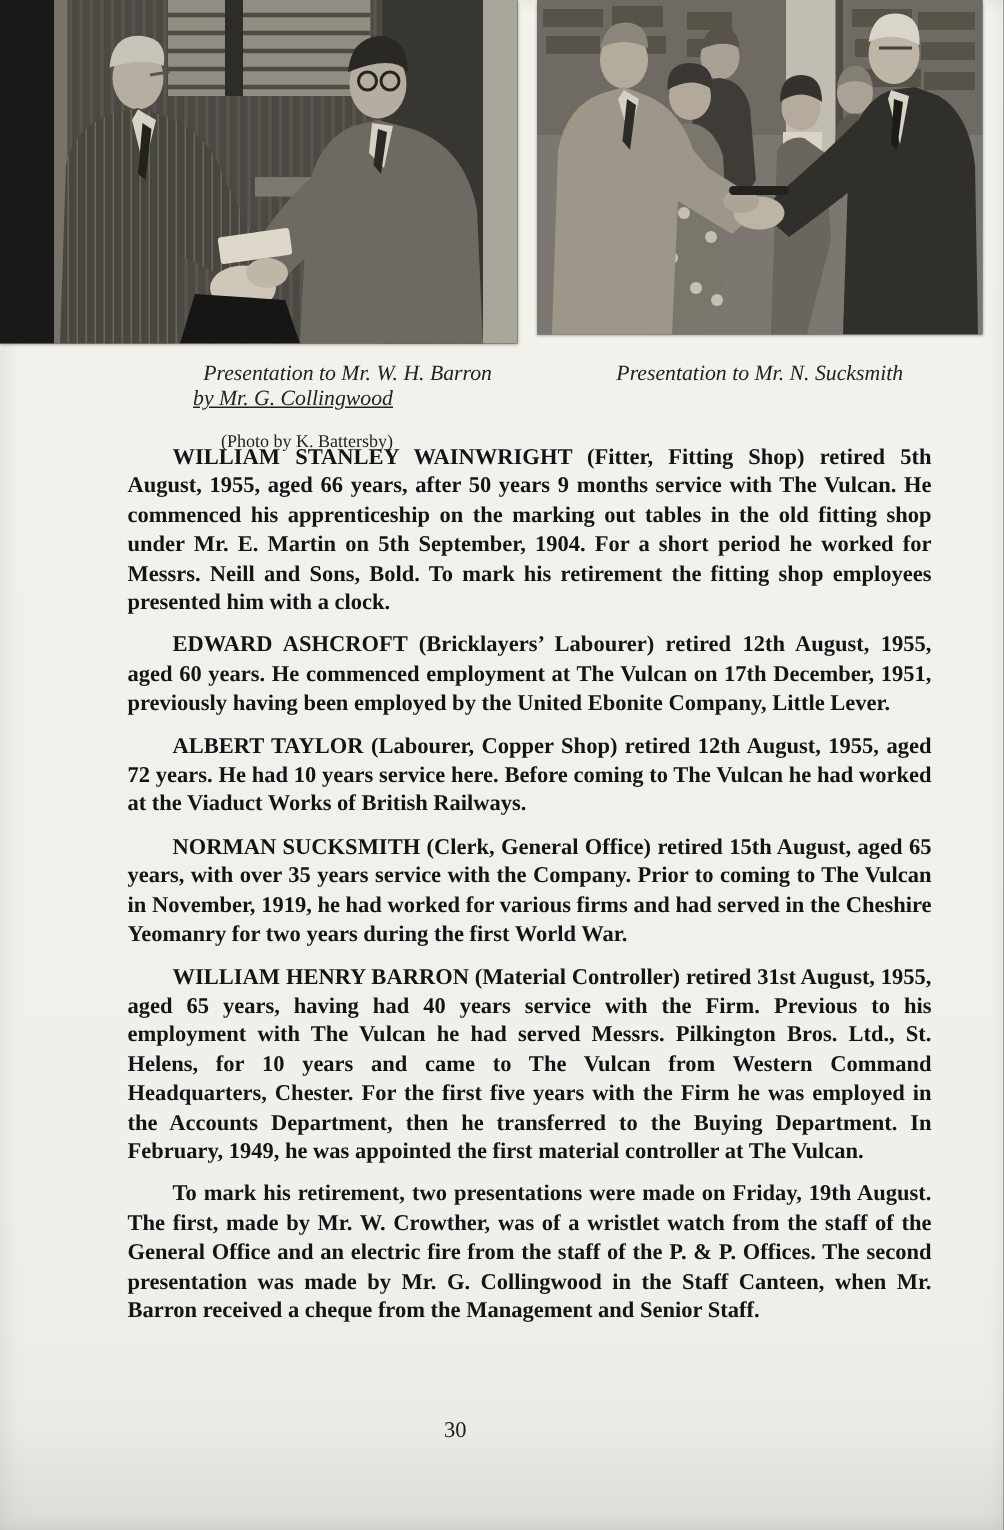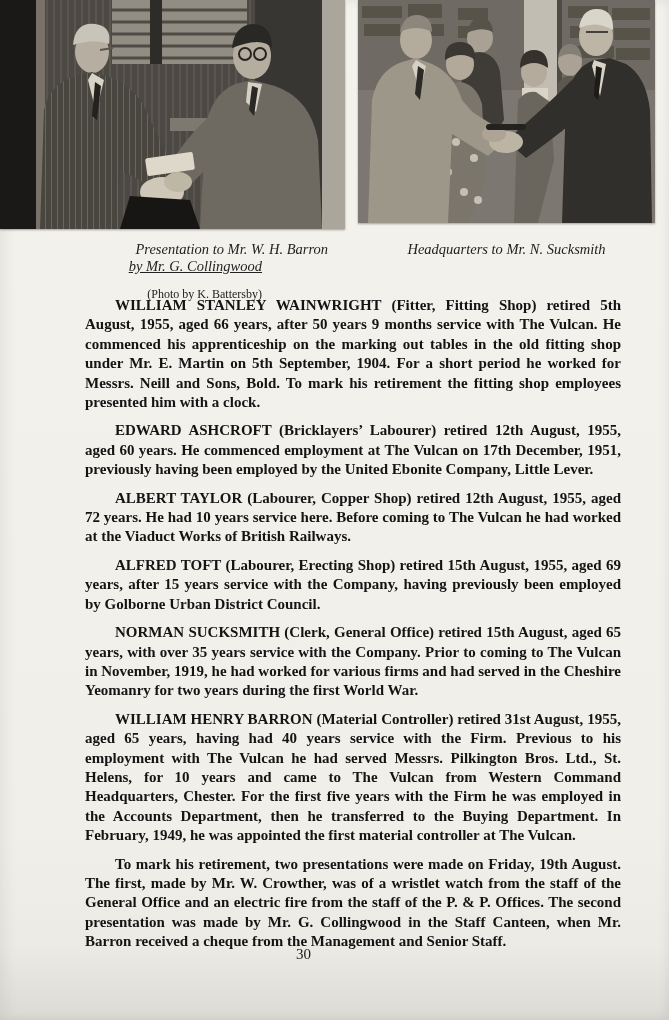--- a/index.html
+++ b/index.html
@@ -175,28 +175,27 @@
       </g>
     </svg>
   </div>
 
   <div class="caption-left">
     <div>Presentation to Mr. W. H. Barron</div>
     <div class="sub">by Mr. G. Collingwood</div>
     <div class="credit">(Photo by K. Battersby)</div>
   </div>
   <div class="caption-right">
-    <div>Headquarters to Mr. N. Sucksmith</div>
+    <div>Presentation to Mr. N. Sucksmith</div>
   </div>
 
   <div class="body-text">
     <p>WILLIAM STANLEY WAINWRIGHT (Fitter, Fitting Shop) retired 5th August, 1955, aged 66 years, after 50 years 9 months service with The Vulcan.  He commenced his apprenticeship on the marking out tables in the old fitting shop under Mr. E. Martin on 5th September, 1904.  For a short period he worked for Messrs. Neill and Sons, Bold.  To mark his retirement the fitting shop employees presented him with a clock.</p>
     <p>EDWARD ASHCROFT (Bricklayers’ Labourer) retired 12th August, 1955, aged 60 years.  He commenced employment at The Vulcan on 17th December, 1951, previously having been employed by the United Ebonite Company, Little Lever.</p>
     <p>ALBERT TAYLOR (Labourer, Copper Shop) retired 12th August, 1955, aged 72 years.  He had 10 years service here.  Before coming to The Vulcan he had worked at the Viaduct Works of British Railways.</p>
-    <p>ALFRED TOFT (Labourer, Erecting Shop) retired 15th August, 1955, aged 69 years, after 15 years service with the Company, having previously been employed by Golborne Urban District Council.</p>
     <p>NORMAN SUCKSMITH (Clerk, General Office) retired 15th August, aged 65 years, with over 35 years service with the Company.  Prior to coming to The Vulcan in November, 1919, he had worked for various firms and had served in the Cheshire Yeomanry for two years during the first World War.</p>
     <p>WILLIAM HENRY BARRON (Material Controller) retired 31st August, 1955, aged 65 years, having had 40 years service with the Firm.  Previous to his employment with The Vulcan he had served Messrs. Pilkington Bros. Ltd., St. Helens, for 10 years and came to The Vulcan from Western Command Headquarters, Chester.  For the first five years with the Firm he was employed in the Accounts Department, then he transferred to the Buying Department.  In February, 1949, he was appointed the first material controller at The Vulcan.</p>
     <p>To mark his retirement, two presentations were made on Friday, 19th August.  The first, made by Mr. W. Crowther, was of a wristlet watch from the staff of the General Office and an electric fire from the staff of the P. &amp; P. Offices.  The second presentation was made by Mr. G. Collingwood in the Staff Canteen, when Mr. Barron received a cheque from the Management and Senior Staff.</p>
   </div>
 
   <div class="page-number">30</div>
 
 </div>
 
 </body></html>

